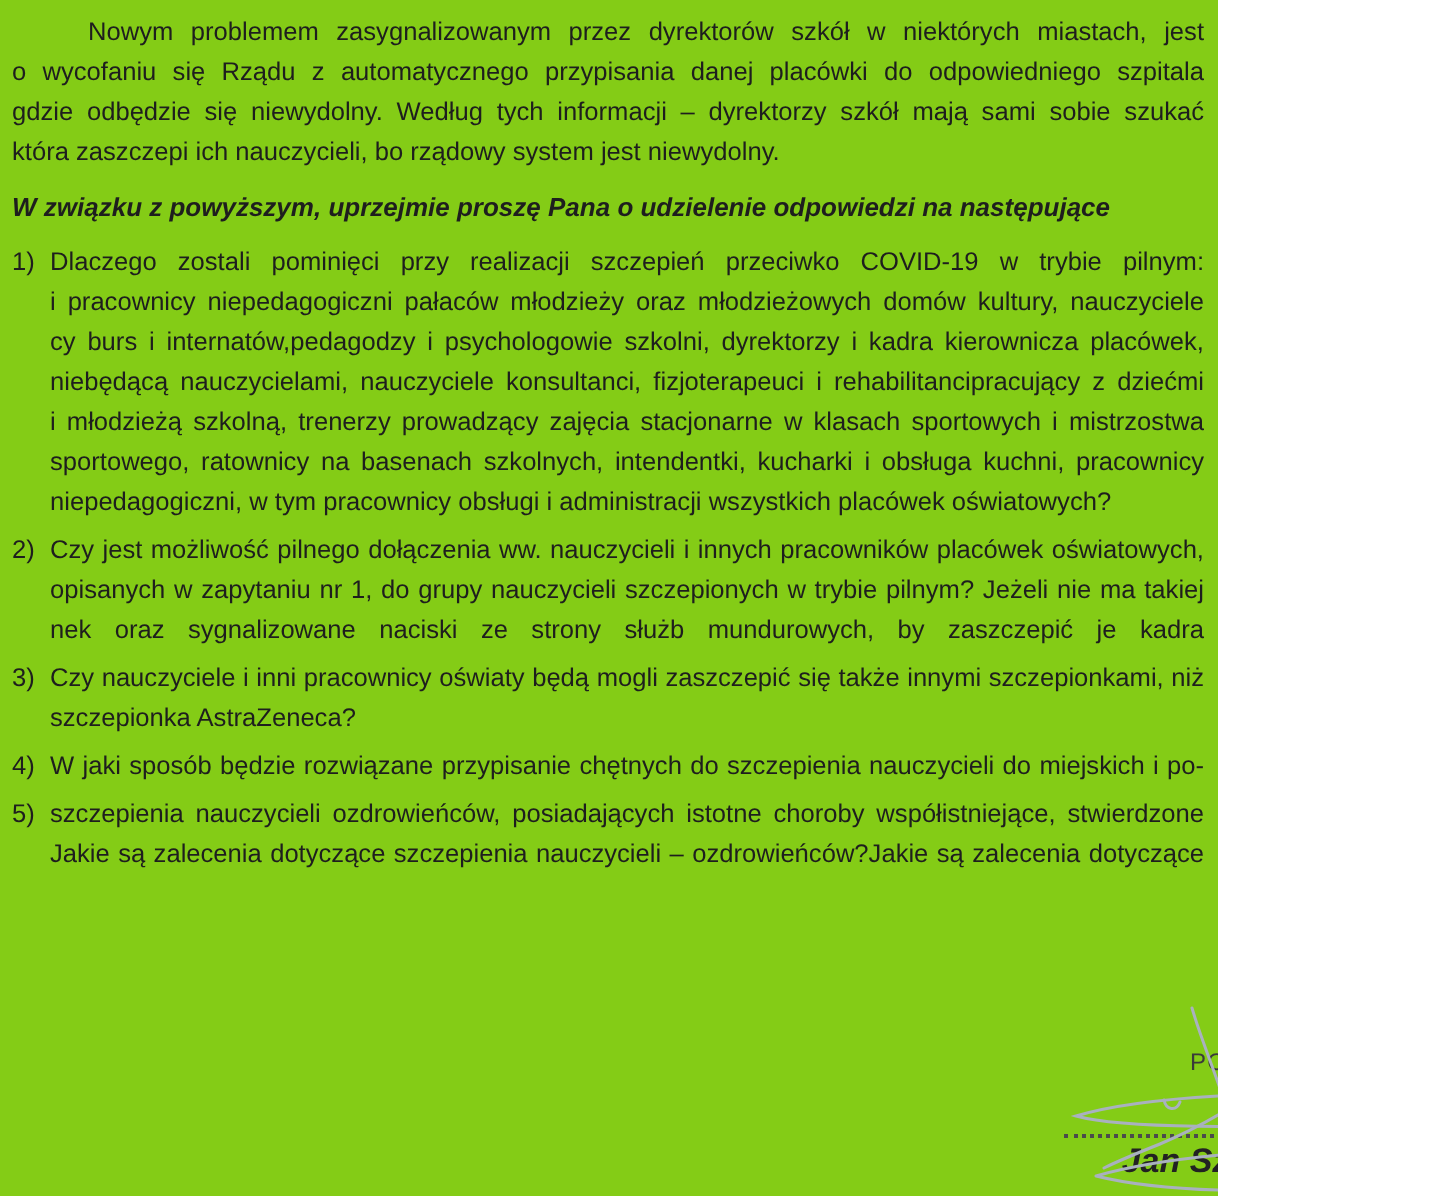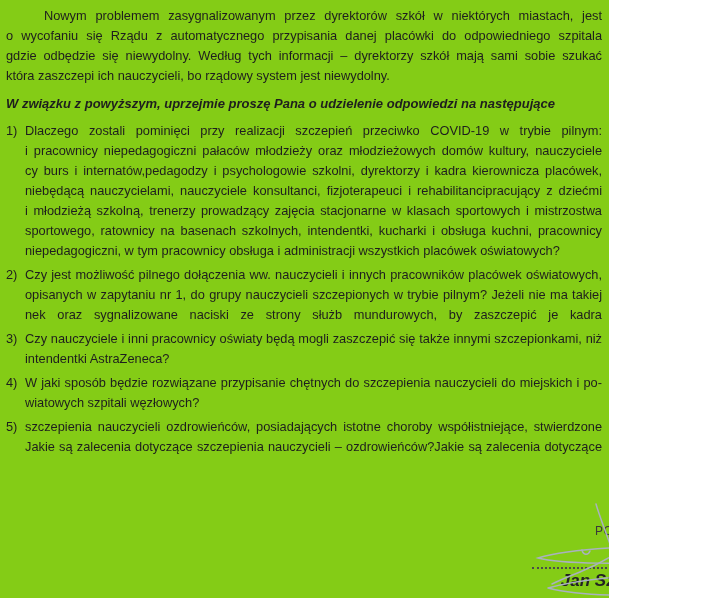--- a/index.html
+++ b/index.html
@@ -69,40 +69,39 @@
   <div class="req-heading">W związku z powyższym, uprzejmie proszę Pana o udzielenie odpowiedzi na następujące pytania:</div>
 
   <div class="q">
     <span class="q-num">1)</span>
     <div class="line">Dlaczego zostali pominięci przy realizacji szczepień przeciwko COVID-19 w trybie pilnym: nauczyciele</div>
     <div class="line">i pracownicy niepedagogiczni pałaców młodzieży oraz młodzieżowych domów kultury, nauczyciele</div>
     <div class="line">cy burs i internatów,pedagodzy i psychologowie szkolni, dyrektorzy i kadra kierownicza placówek,</div>
     <div class="line">niebędącą nauczycielami, nauczyciele konsultanci, fizjoterapeuci i rehabilitancipracujący z dziećmi</div>
     <div class="line">i młodzieżą szkolną, trenerzy prowadzący zajęcia stacjonarne w klasach sportowych i mistrzostwa</div>
     <div class="line">sportowego, ratownicy na basenach szkolnych, intendentki, kucharki i obsługa kuchni, pracownicy</div>
-    <div class="line last">niepedagogiczni, w tym pracownicy obsługa i administracji wszystkich placówek oświatowych?</div>
+    <div class="line last">niepedagogiczni, w tym pracownicy obsługi i administracji wszystkich placówek oświatowych?</div>
   </div>
 
   <div class="q">
     <span class="q-num">2)</span>
     <div class="line">Czy jest możliwość pilnego dołączenia ww. nauczycieli i innych pracowników placówek oświatowych,</div>
     <div class="line">opisanych w zapytaniu nr 1, do grupy nauczycieli szczepionych w trybie pilnym? Jeżeli nie ma takiej</div>
     <div class="line">nek oraz sygnalizowane naciski ze strony służb mundurowych, by zaszczepić je kadra nauczycielami?</div>
   </div>
 
   <div class="q">
     <span class="q-num">3)</span>
     <div class="line">Czy nauczyciele i inni pracownicy oświaty będą mogli zaszczepić się także innymi szczepionkami, niż</div>
-    <div class="line last">intendentki AstraZeneca?</div>
+    <div class="line last">szczepionka AstraZeneca?</div>
   </div>
 
   <div class="q">
     <span class="q-num">4)</span>
     <div class="line">W jaki sposób będzie rozwiązane przypisanie chętnych do szczepienia nauczycieli do miejskich i po-</div>
-    <div class="line last">wiatowych szpitali węzłowych?</div>
   </div>
 
   <div class="q">
     <span class="q-num">5)</span>
     <div class="line">szczepienia nauczycieli ozdrowieńców, posiadających istotne choroby współistniejące, stwierdzone</div>
     <div class="line">Jakie są zalecenia dotyczące szczepienia nauczycieli – ozdrowieńców?Jakie są zalecenia dotyczące</div>
   </div>
 
   <div class="sig-role">POSEŁ NA SEJM RP</div>
   <div class="sig-dotted"></div>

